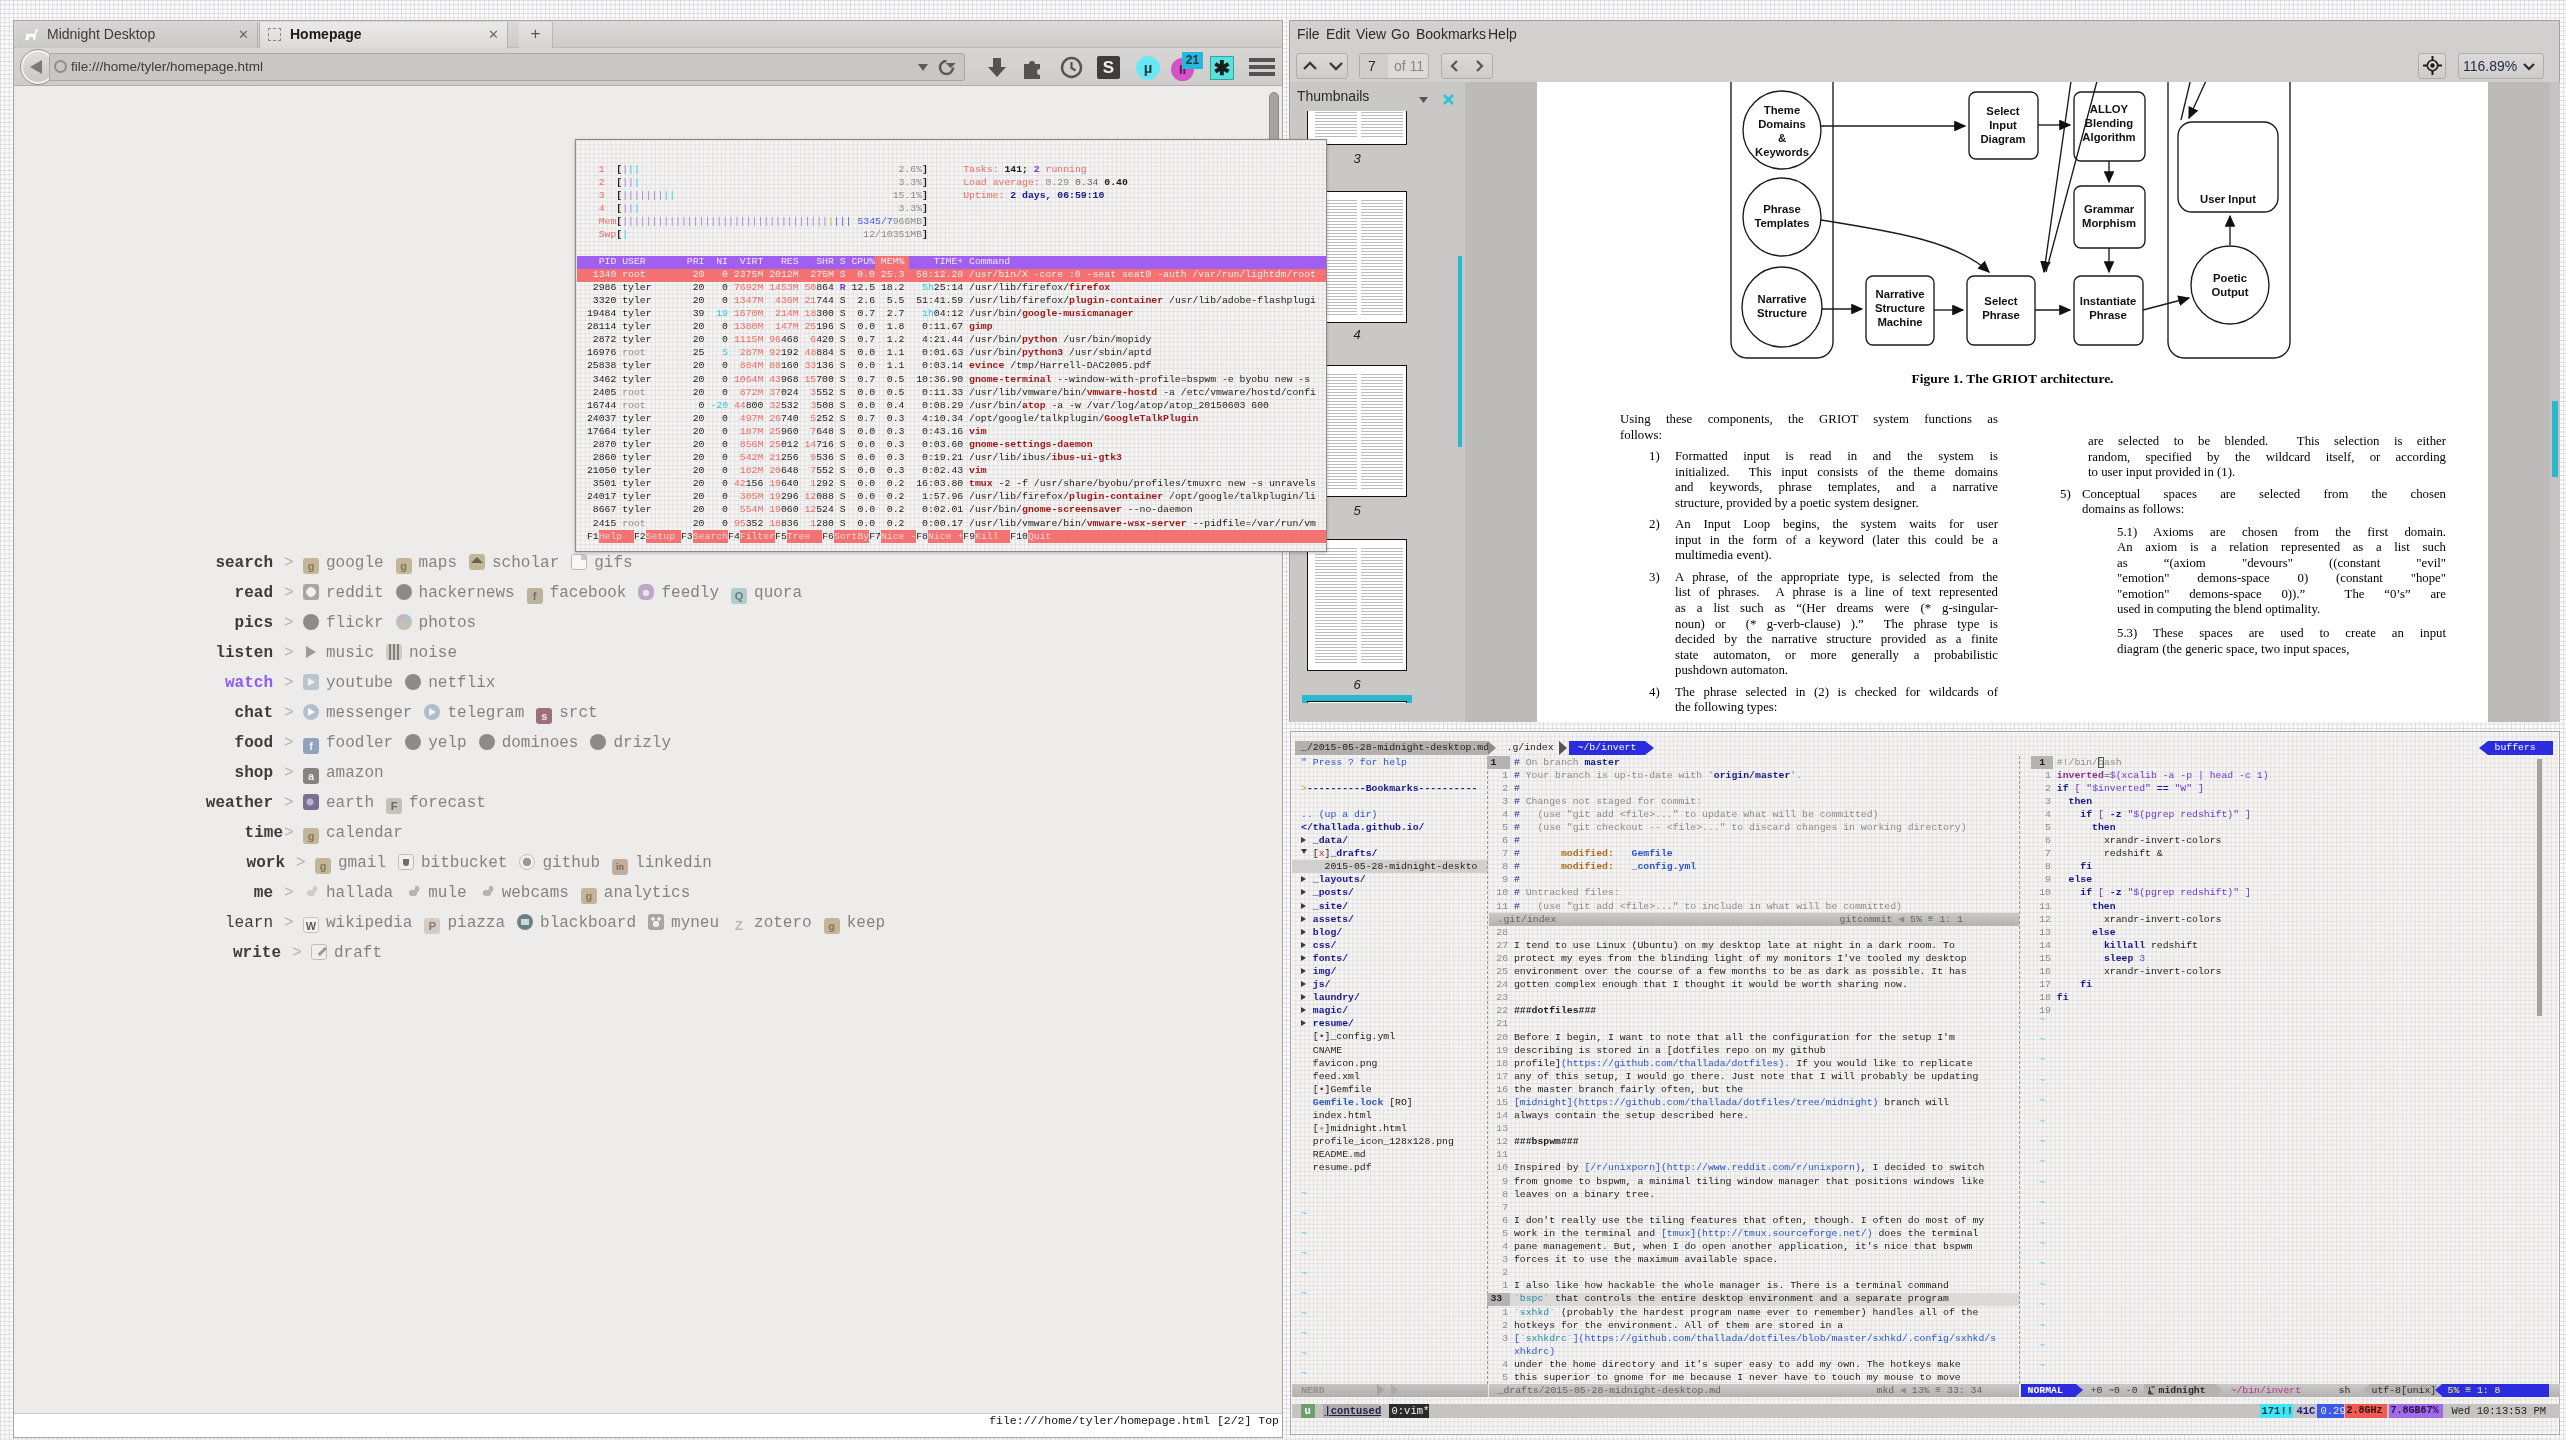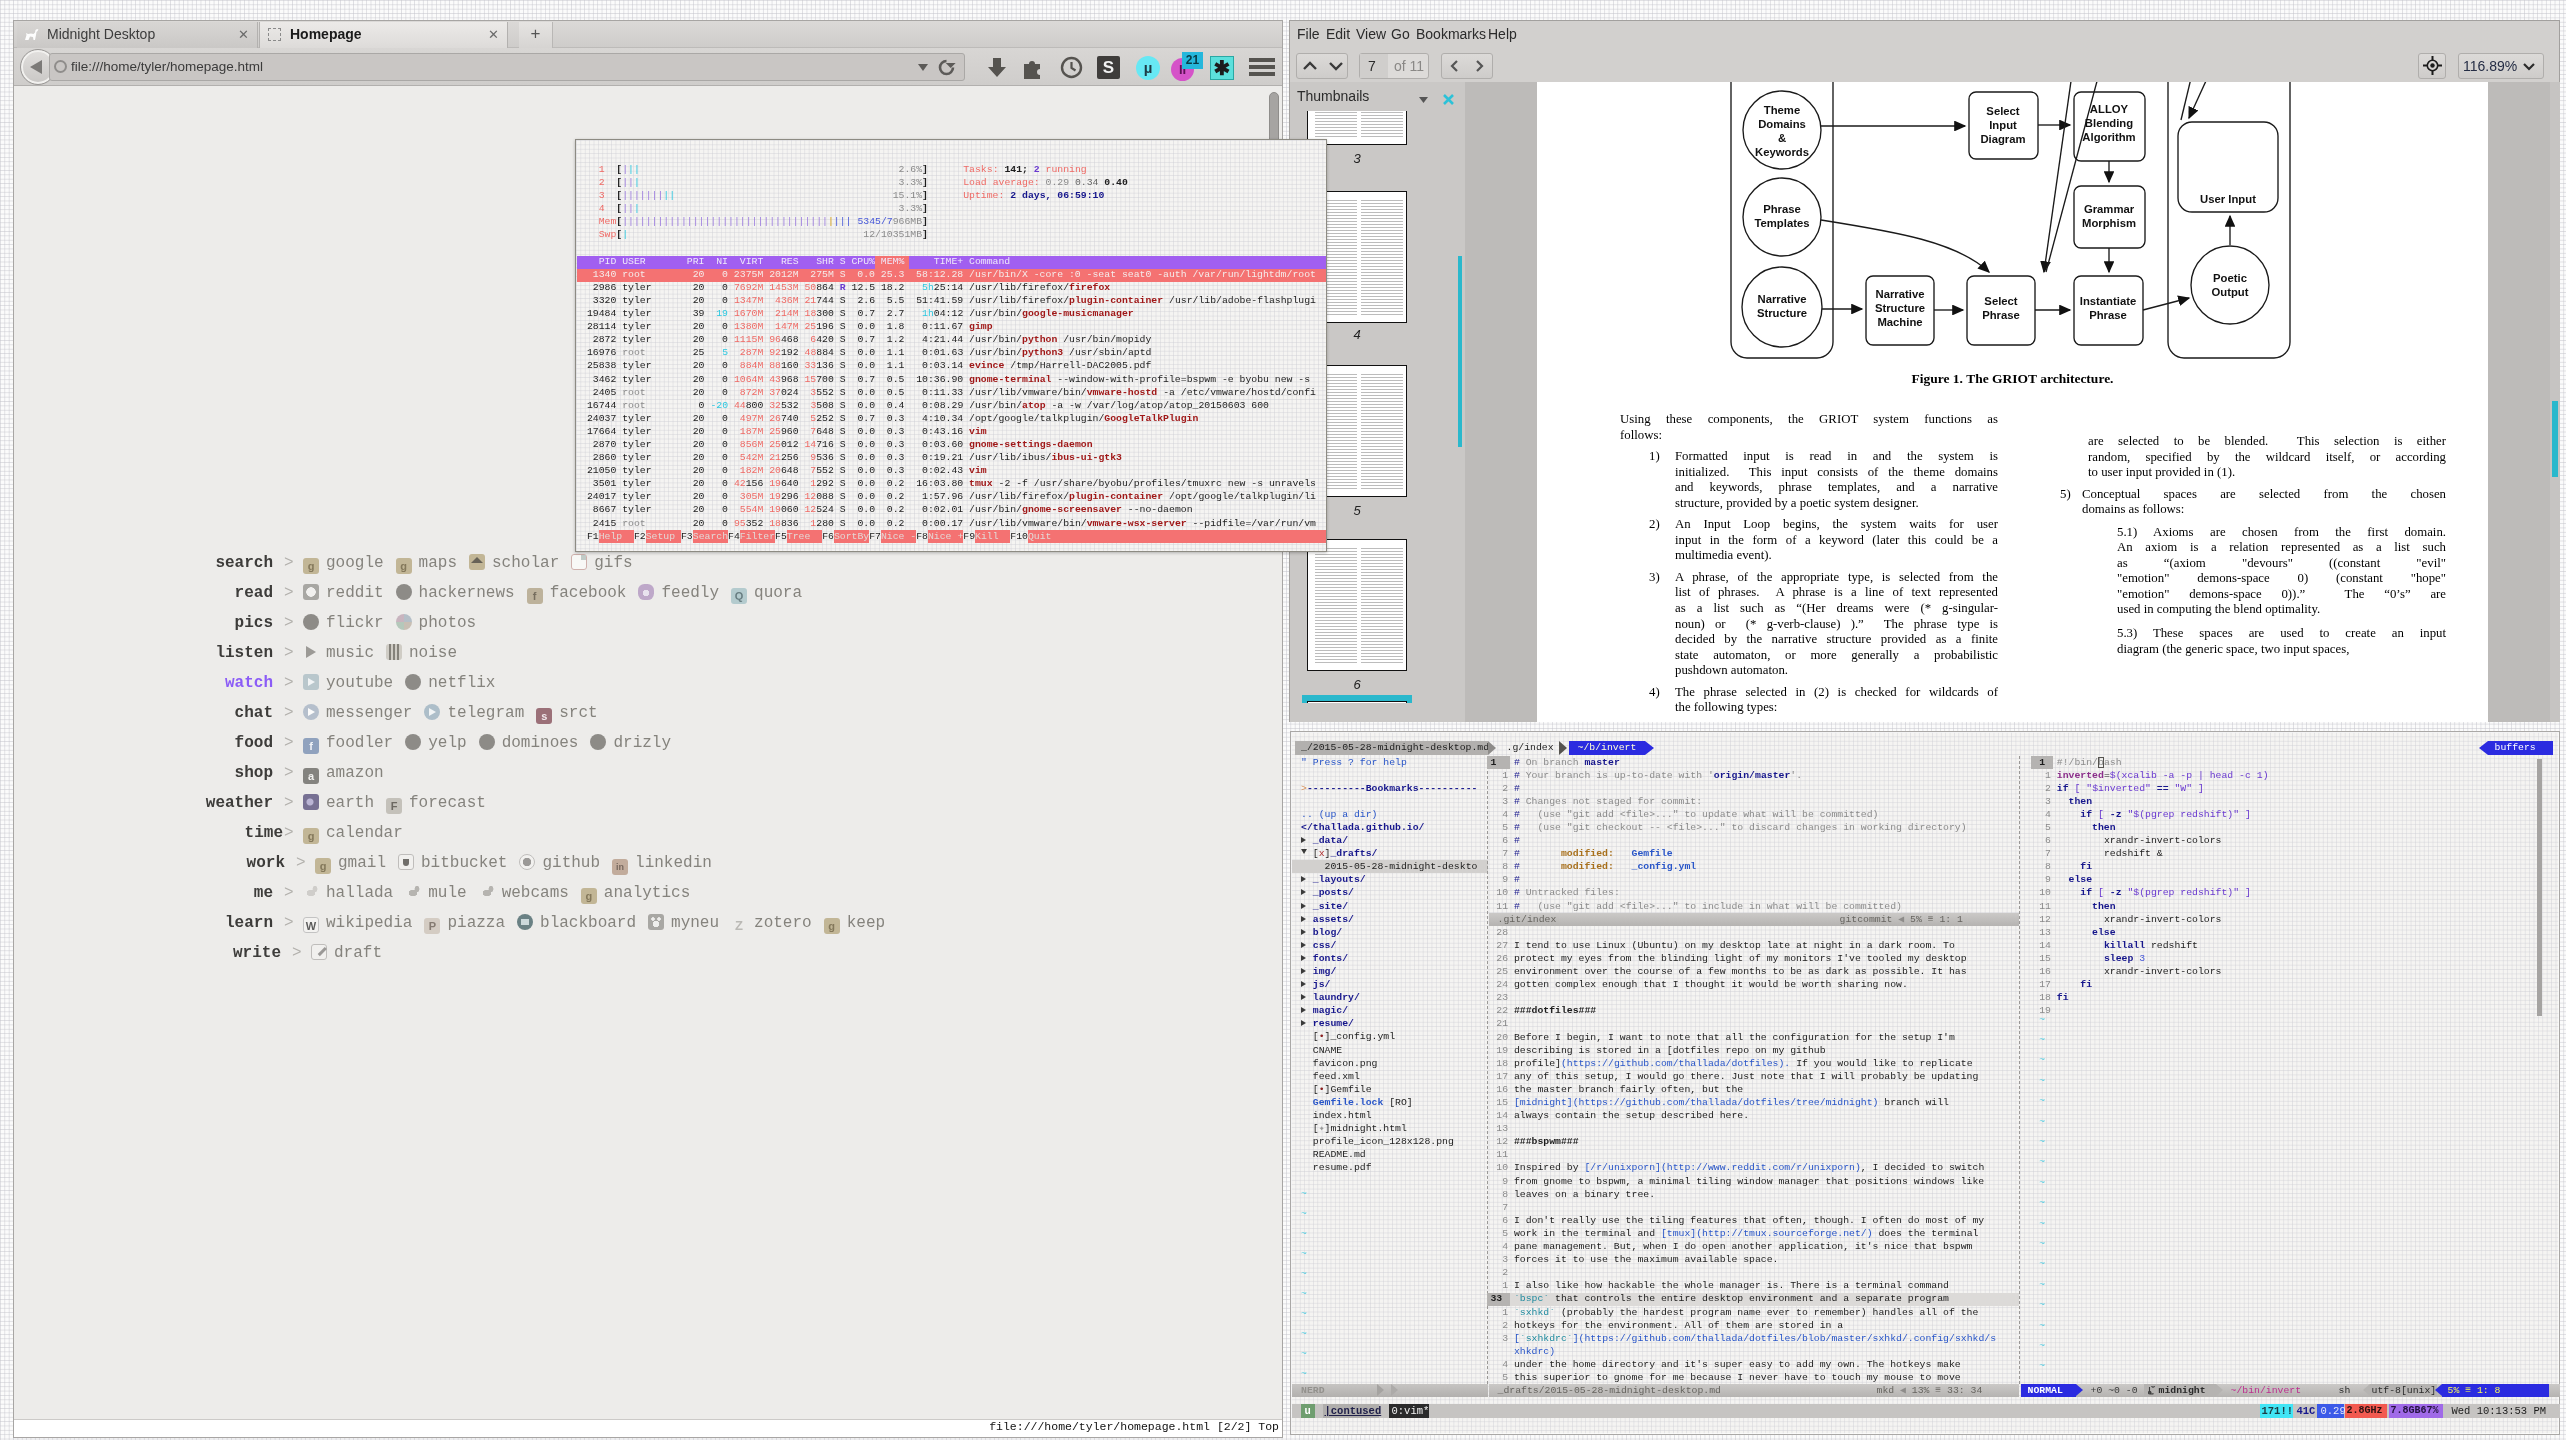--- a/index.html
+++ b/index.html
@@ -131,31 +131,31 @@
         <span style="position:absolute;left:0;width:259px;text-align:right;color:#3d3c3a;font-weight:bold">work</span>
         <span style="position:absolute;left:270px;color:#b2b0ac">&gt;</span>
         <span style="position:absolute;left:289px"><span style="display:inline-block;width:16px;height:16px;border-radius:3px;vertical-align:-3px;margin-right:7px;text-align:center;font-size:11px;line-height:16px;font-weight:bold;font-family:Liberation Sans,sans-serif;position:relative;opacity:.82;background:#b9ab84;color:#6d5f3c">g</span><span style="margin-right:12px">gmail</span><span style="display:inline-block;width:16px;height:16px;border-radius:3px;vertical-align:-3px;margin-right:7px;text-align:center;font-size:11px;line-height:16px;font-weight:bold;font-family:Liberation Sans,sans-serif;position:relative;opacity:.82;background:#f2f1ef;border:1px solid #b5b3b1"><span style="position:absolute;left:4px;top:4px;width:6px;height:7px;background:#55534f;border-radius:0 0 3px 3px"></span></span><span style="margin-right:12px">bitbucket</span><span style="display:inline-block;width:16px;height:16px;border-radius:3px;vertical-align:-3px;margin-right:7px;text-align:center;font-size:11px;line-height:16px;font-weight:bold;font-family:Liberation Sans,sans-serif;position:relative;opacity:.82;background:#f4f3f1;border:1px solid #b5b3b1;border-radius:50%;background-image:radial-gradient(circle at 7px 7px,#8a8886 0 4px,transparent 4.5px)"></span><span style="margin-right:12px">github</span><span style="display:inline-block;width:16px;height:16px;border-radius:3px;vertical-align:-3px;margin-right:7px;text-align:center;font-size:11px;line-height:16px;font-weight:bold;font-family:Liberation Sans,sans-serif;position:relative;opacity:.82;background:#b99e8c;color:#5c4a3e;font-size:9px">in</span><span style="margin-right:12px">linkedin</span></span>
       </div>
       <div class="abs mono" style="left:0;top:857px;width:1260px;height:30px;font-size:16px;line-height:30px;color:#85837d">
         <span style="position:absolute;left:0;width:259px;text-align:right;color:#3d3c3a;font-weight:bold">me</span>
         <span style="position:absolute;left:270px;color:#b2b0ac">&gt;</span>
         <span style="position:absolute;left:289px"><span style="display:inline-block;width:16px;height:16px;border-radius:3px;vertical-align:-3px;margin-right:7px;text-align:center;font-size:11px;line-height:16px;font-weight:bold;font-family:Liberation Sans,sans-serif;position:relative;opacity:.82;background:transparent;background-image:radial-gradient(ellipse 7px 5px at 8px 9px,#c9c7c3 0 60%,transparent 65%),radial-gradient(ellipse 4px 5px at 12px 5px,#c9c7c3 0 60%,transparent 65%)"></span><span style="margin-right:12px">hallada</span><span style="display:inline-block;width:16px;height:16px;border-radius:3px;vertical-align:-3px;margin-right:7px;text-align:center;font-size:11px;line-height:16px;font-weight:bold;font-family:Liberation Sans,sans-serif;position:relative;opacity:.82;background:transparent;background-image:radial-gradient(ellipse 7px 5px at 8px 9px,#aaa8a4 0 60%,transparent 65%),radial-gradient(ellipse 4px 5px at 12px 5px,#aaa8a4 0 60%,transparent 65%)"></span><span style="margin-right:12px">mule</span><span style="display:inline-block;width:16px;height:16px;border-radius:3px;vertical-align:-3px;margin-right:7px;text-align:center;font-size:11px;line-height:16px;font-weight:bold;font-family:Liberation Sans,sans-serif;position:relative;opacity:.82;background:transparent;background-image:radial-gradient(ellipse 7px 5px at 8px 9px,#aaa8a4 0 60%,transparent 65%),radial-gradient(ellipse 4px 5px at 12px 5px,#aaa8a4 0 60%,transparent 65%)"></span><span style="margin-right:12px">webcams</span><span style="display:inline-block;width:16px;height:16px;border-radius:3px;vertical-align:-3px;margin-right:7px;text-align:center;font-size:11px;line-height:16px;font-weight:bold;font-family:Liberation Sans,sans-serif;position:relative;opacity:.82;background:#b9ab84;color:#6d5f3c">g</span><span style="margin-right:12px">analytics</span></span>
       </div>
       <div class="abs mono" style="left:0;top:887px;width:1260px;height:30px;font-size:16px;line-height:30px;color:#85837d">
-        <span style="position:absolute;left:0;width:259px;text-align:right;color:#3d3c3a;font-weight:bold">learn</span>
+        <span style="position:absolute;left:0;width:259px;text-align:right;color:#3d3c3a;font-weight:normal">learn</span>
         <span style="position:absolute;left:270px;color:#b2b0ac">&gt;</span>
         <span style="position:absolute;left:289px"><span style="display:inline-block;width:16px;height:16px;border-radius:3px;vertical-align:-3px;margin-right:7px;text-align:center;font-size:11px;line-height:16px;font-weight:bold;font-family:Liberation Sans,sans-serif;position:relative;opacity:.82;background:#f5f4f2;border:1px solid #bbb;color:#3c3c3c">W</span><span style="margin-right:12px">wikipedia</span><span style="display:inline-block;width:16px;height:16px;border-radius:3px;vertical-align:-3px;margin-right:7px;text-align:center;font-size:11px;line-height:16px;font-weight:bold;font-family:Liberation Sans,sans-serif;position:relative;opacity:.82;background:#cfc5bb;color:#6e6257">P</span><span style="margin-right:12px">piazza</span><span style="display:inline-block;width:16px;height:16px;border-radius:3px;vertical-align:-3px;margin-right:7px;text-align:center;font-size:11px;line-height:16px;font-weight:bold;font-family:Liberation Sans,sans-serif;position:relative;opacity:.82;background:#4e6a6e;border-radius:50%;background-image:linear-gradient(#c5d5d8 0 0);background-size:8px 6px;background-position:4px 5px;background-repeat:no-repeat"></span><span style="margin-right:12px">blackboard</span><span style="display:inline-block;width:16px;height:16px;border-radius:3px;vertical-align:-3px;margin-right:7px;text-align:center;font-size:11px;line-height:16px;font-weight:bold;font-family:Liberation Sans,sans-serif;position:relative;opacity:.82;background:#9a9894;background-image:radial-gradient(circle at 5px 5px,#efefed 0 1.5px,transparent 2px),radial-gradient(circle at 11px 5px,#efefed 0 1.5px,transparent 2px),radial-gradient(circle at 8px 10px,#efefed 0 3px,transparent 3.5px)"></span><span style="margin-right:12px">myneu</span><span style="display:inline-block;width:16px;height:16px;border-radius:3px;vertical-align:-3px;margin-right:7px;text-align:center;font-size:11px;line-height:16px;font-weight:bold;font-family:Liberation Sans,sans-serif;position:relative;opacity:.82;background:transparent;color:#b0aeaa;font-size:13px">Z</span><span style="margin-right:12px">zotero</span><span style="display:inline-block;width:16px;height:16px;border-radius:3px;vertical-align:-3px;margin-right:7px;text-align:center;font-size:11px;line-height:16px;font-weight:bold;font-family:Liberation Sans,sans-serif;position:relative;opacity:.82;background:#b9ab84;color:#6d5f3c">g</span><span style="margin-right:12px">keep</span></span>
       </div>
       <div class="abs mono" style="left:8px;top:917px;width:1260px;height:30px;font-size:16px;line-height:30px;color:#85837d">
         <span style="position:absolute;left:0;width:259px;text-align:right;color:#3d3c3a;font-weight:bold">write</span>
         <span style="position:absolute;left:270px;color:#b2b0ac">&gt;</span>
         <span style="position:absolute;left:289px"><span style="display:inline-block;width:16px;height:16px;border-radius:3px;vertical-align:-3px;margin-right:7px;text-align:center;font-size:11px;line-height:16px;font-weight:bold;font-family:Liberation Sans,sans-serif;position:relative;opacity:.82;background:#f2f1ef;border:1px solid #b5b3b1"><span style="position:absolute;left:3px;top:3px;width:10px;height:2.5px;background:#8a8886;transform:rotate(-45deg) translateY(3px)"></span></span><span style="margin-right:12px">draft</span></span>
       </div>
       <div class="abs" style="right:3px;top:71px;width:10px;height:240px;background:#a6a4a2;border-radius:5px;border:1px solid #8f8d8b"></div>
-      <div class="abs mono" style="left:0;bottom:0;width:100%;height:18px;background:#ffffff;border-top:1px solid #cccac8;font-size:11.5px;line-height:14px;color:#111;text-align:right;padding-right:3px">file:///home/tyler/homepage.html [2/2]&nbsp;Top</div>
+      <div class="abs mono" style="left:0;bottom:0;width:100%;height:24px;background:#ffffff;border-top:1px solid #cccac8;font-size:11.5px;line-height:14px;color:#111;text-align:right;padding-right:3px">file:///home/tyler/homepage.html [2/2]&nbsp;Top</div>
     </div>
     <div class="abs" style="left:1289px;top:20px;width:1271px;height:702px;background:#d2d0ce;border:1px solid #a2a09e">
       <span class="abs" style="left:7px;top:5px;font-size:14px;color:#2b2b2b">File</span>
       <span class="abs" style="left:36px;top:5px;font-size:14px;color:#2b2b2b">Edit</span>
       <span class="abs" style="left:66px;top:5px;font-size:14px;color:#2b2b2b">View</span>
       <span class="abs" style="left:101px;top:5px;font-size:14px;color:#2b2b2b">Go</span>
       <span class="abs" style="left:126px;top:5px;font-size:14px;color:#2b2b2b">Bookmarks</span>
       <span class="abs" style="left:198px;top:5px;font-size:14px;color:#2b2b2b">Help</span>
       <div class="abs" style="left:6px;top:32px;width:52px;height:26px;background:linear-gradient(#dcdad8,#ceccca);border:1px solid #b0aeac;border-radius:3px"></div>
       <svg class="abs" style="left:12px;top:39px" width="16" height="12" viewBox="0 0 16 12">

